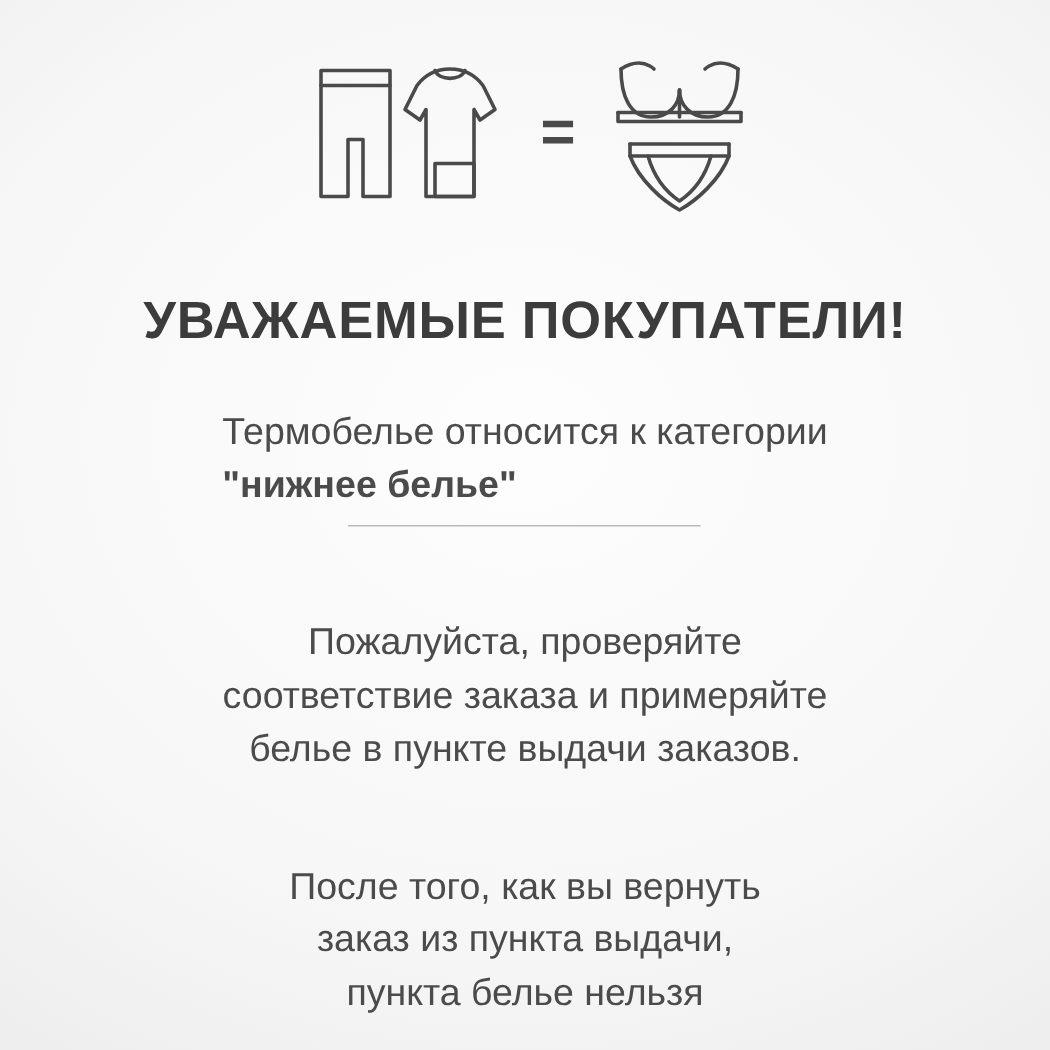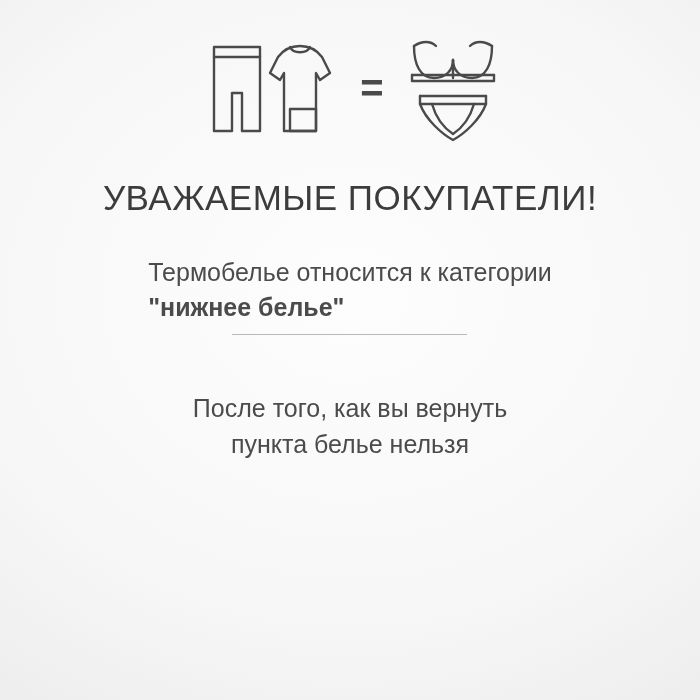--- a/index.html
+++ b/index.html
@@ -41,23 +41,23 @@
   .equals {
     font-size: 40px;
     font-weight: 700;
     color: #4a4a4a;
     line-height: 1;
     letter-spacing: 0;
     transform: translateY(-2px);
   }
   
   .headline {
-    margin-top: 28px;
+    margin-top: 44px;
     font-size: 35px;
-    font-weight: 400;
+    font-weight: 700;
     letter-spacing: 0.5px;
     color: #3c3c3c;
     text-align: center;
   }
   
   .lead {
     margin-top: 38px;
     text-align: left;
     color: #4b4b4b;
     font-size: 25px;
@@ -128,19 +128,25 @@
   </div>
 
   <div class="headline">УВАЖАЕМЫЕ ПОКУПАТЕЛИ!</div>
 
   <div class="lead">
     <div>Термобелье относится к категории</div>
     <div class="strong">"нижнее белье"</div>
     <div class="divider"></div>
   </div>
 
+  <div class="block block-1">
+    <p>Пожалуйста, проверяйте</p>
+    <p>соответствие заказа и примеряйте</p>
+    <p>белье в пункте выдачи заказов.</p>
+  </div>
 
   <div class="block block-2">
     <p>После того, как вы вернуть</p>
+    <p>заказ из пункта выдачи,</p>
     <p>пункта белье нельзя</p>
   </div>
 
 </div>
 
 </body></html>

